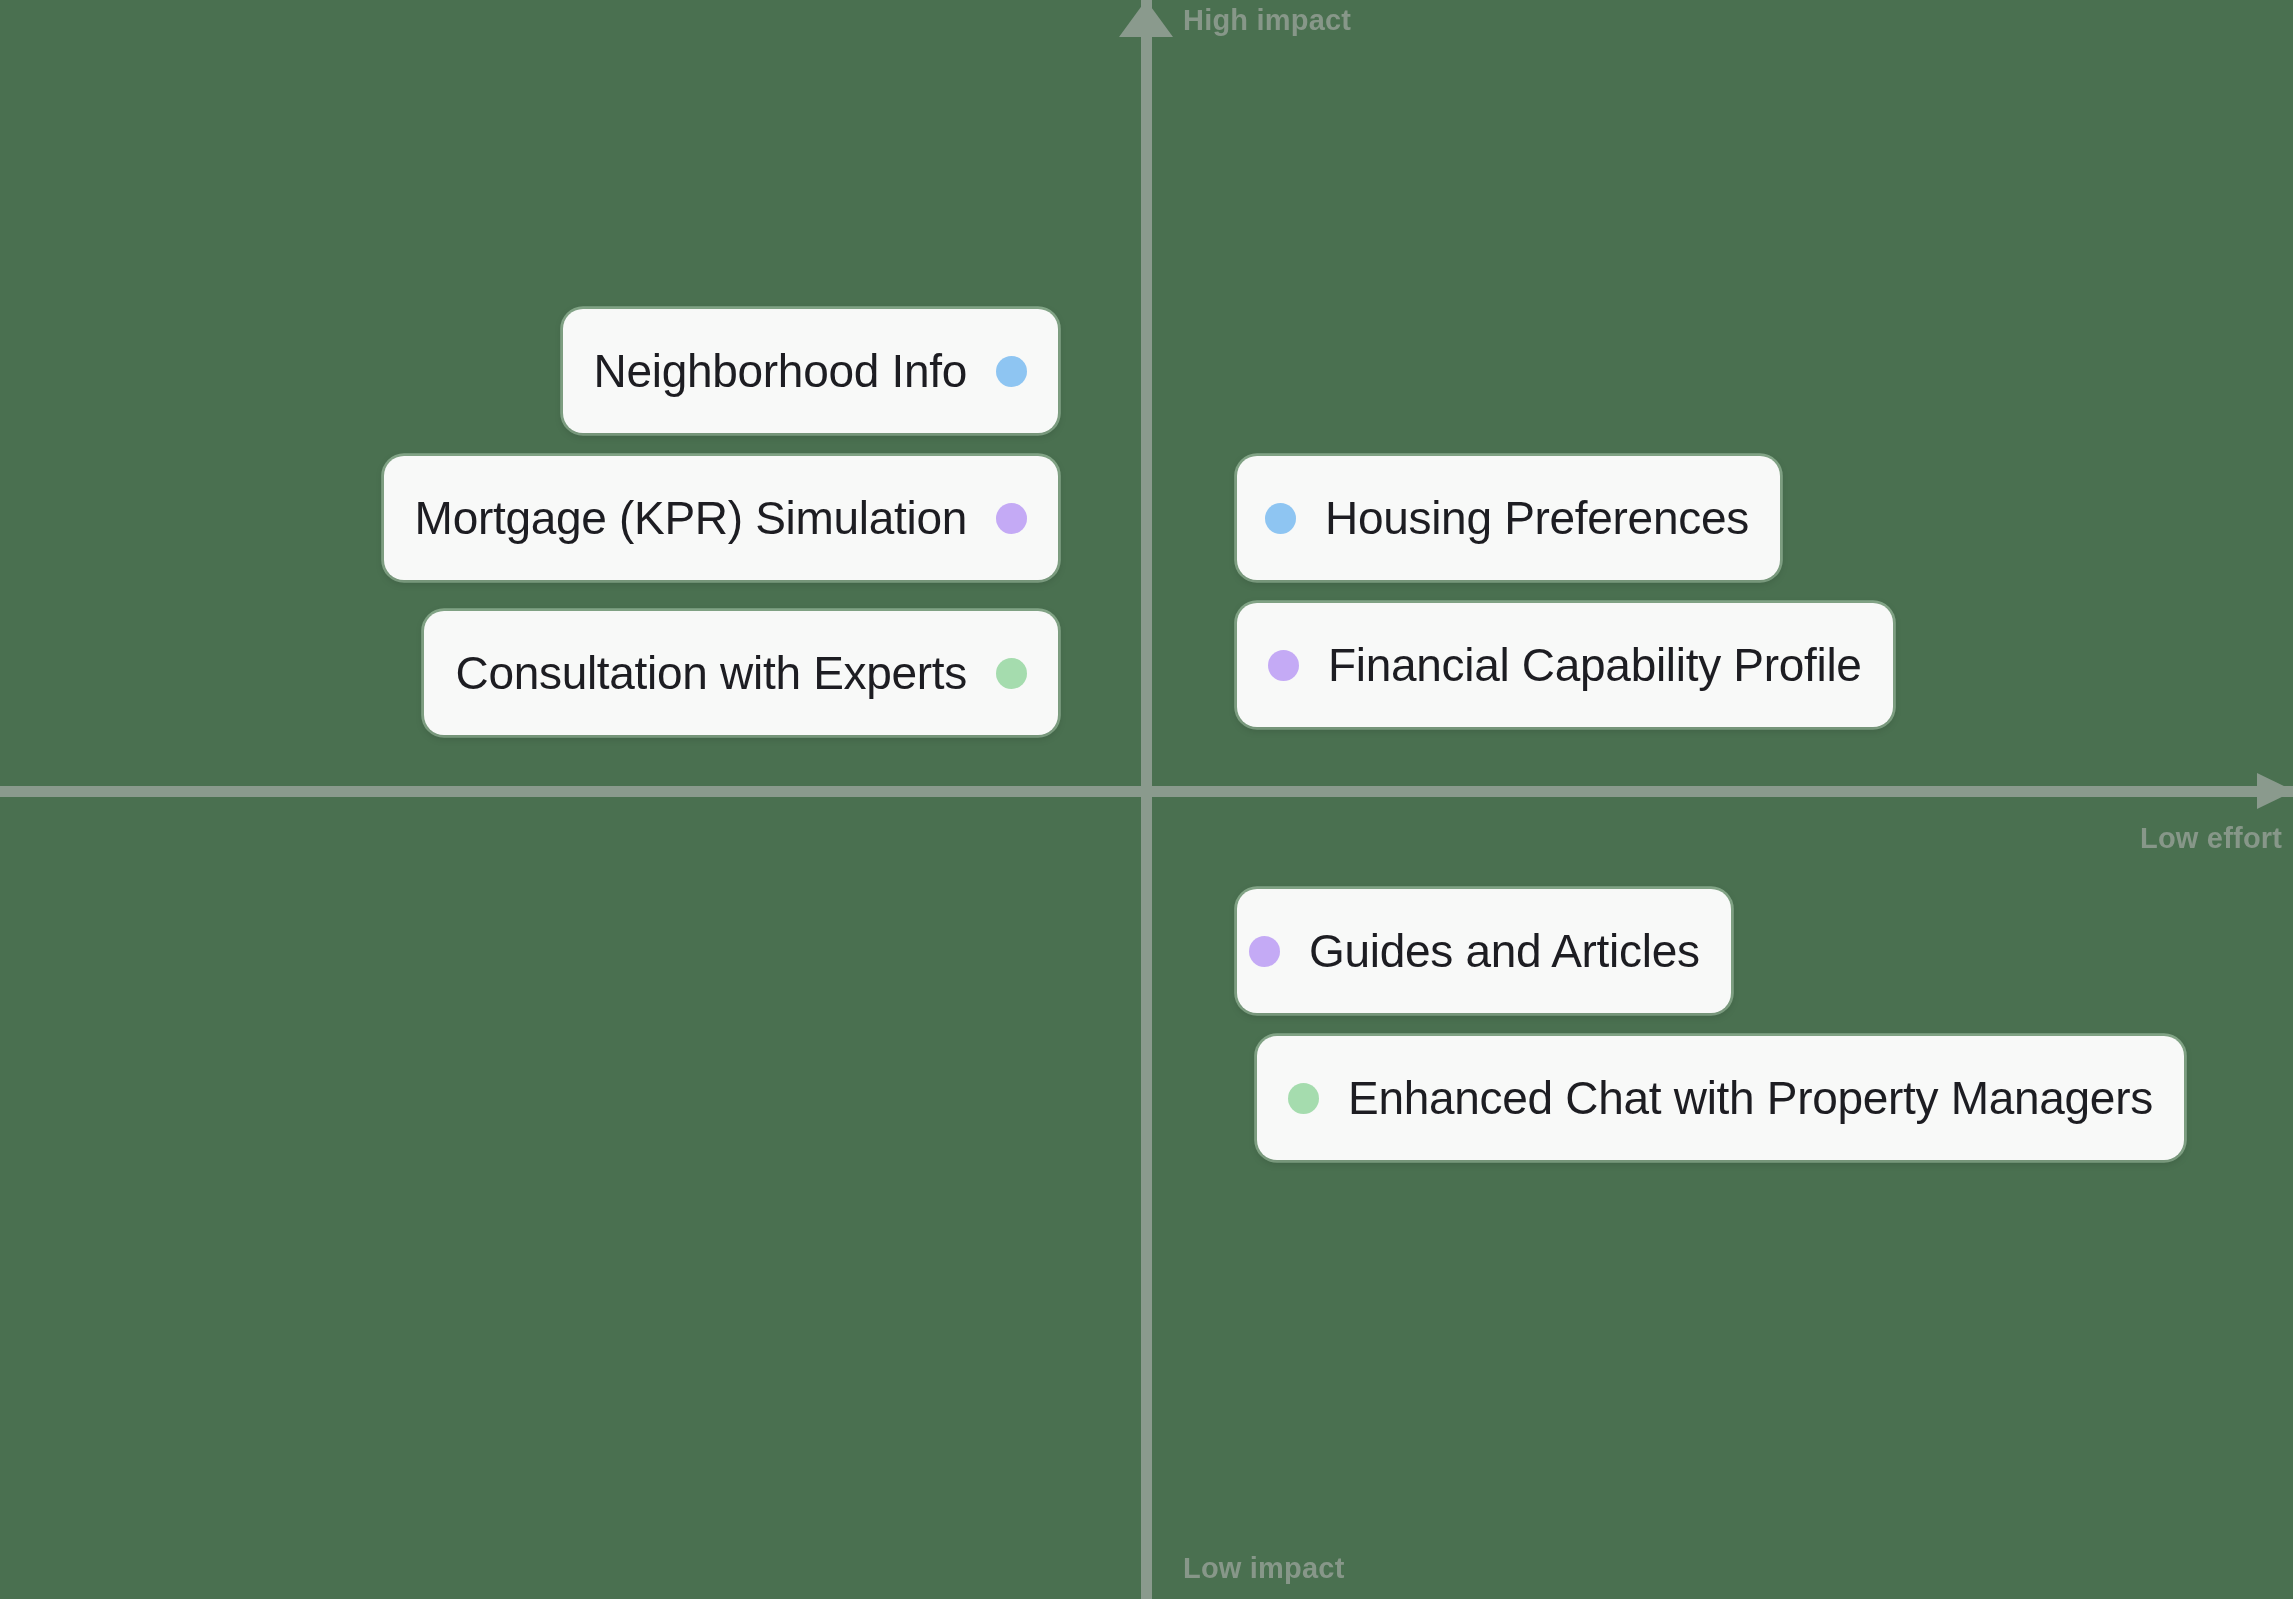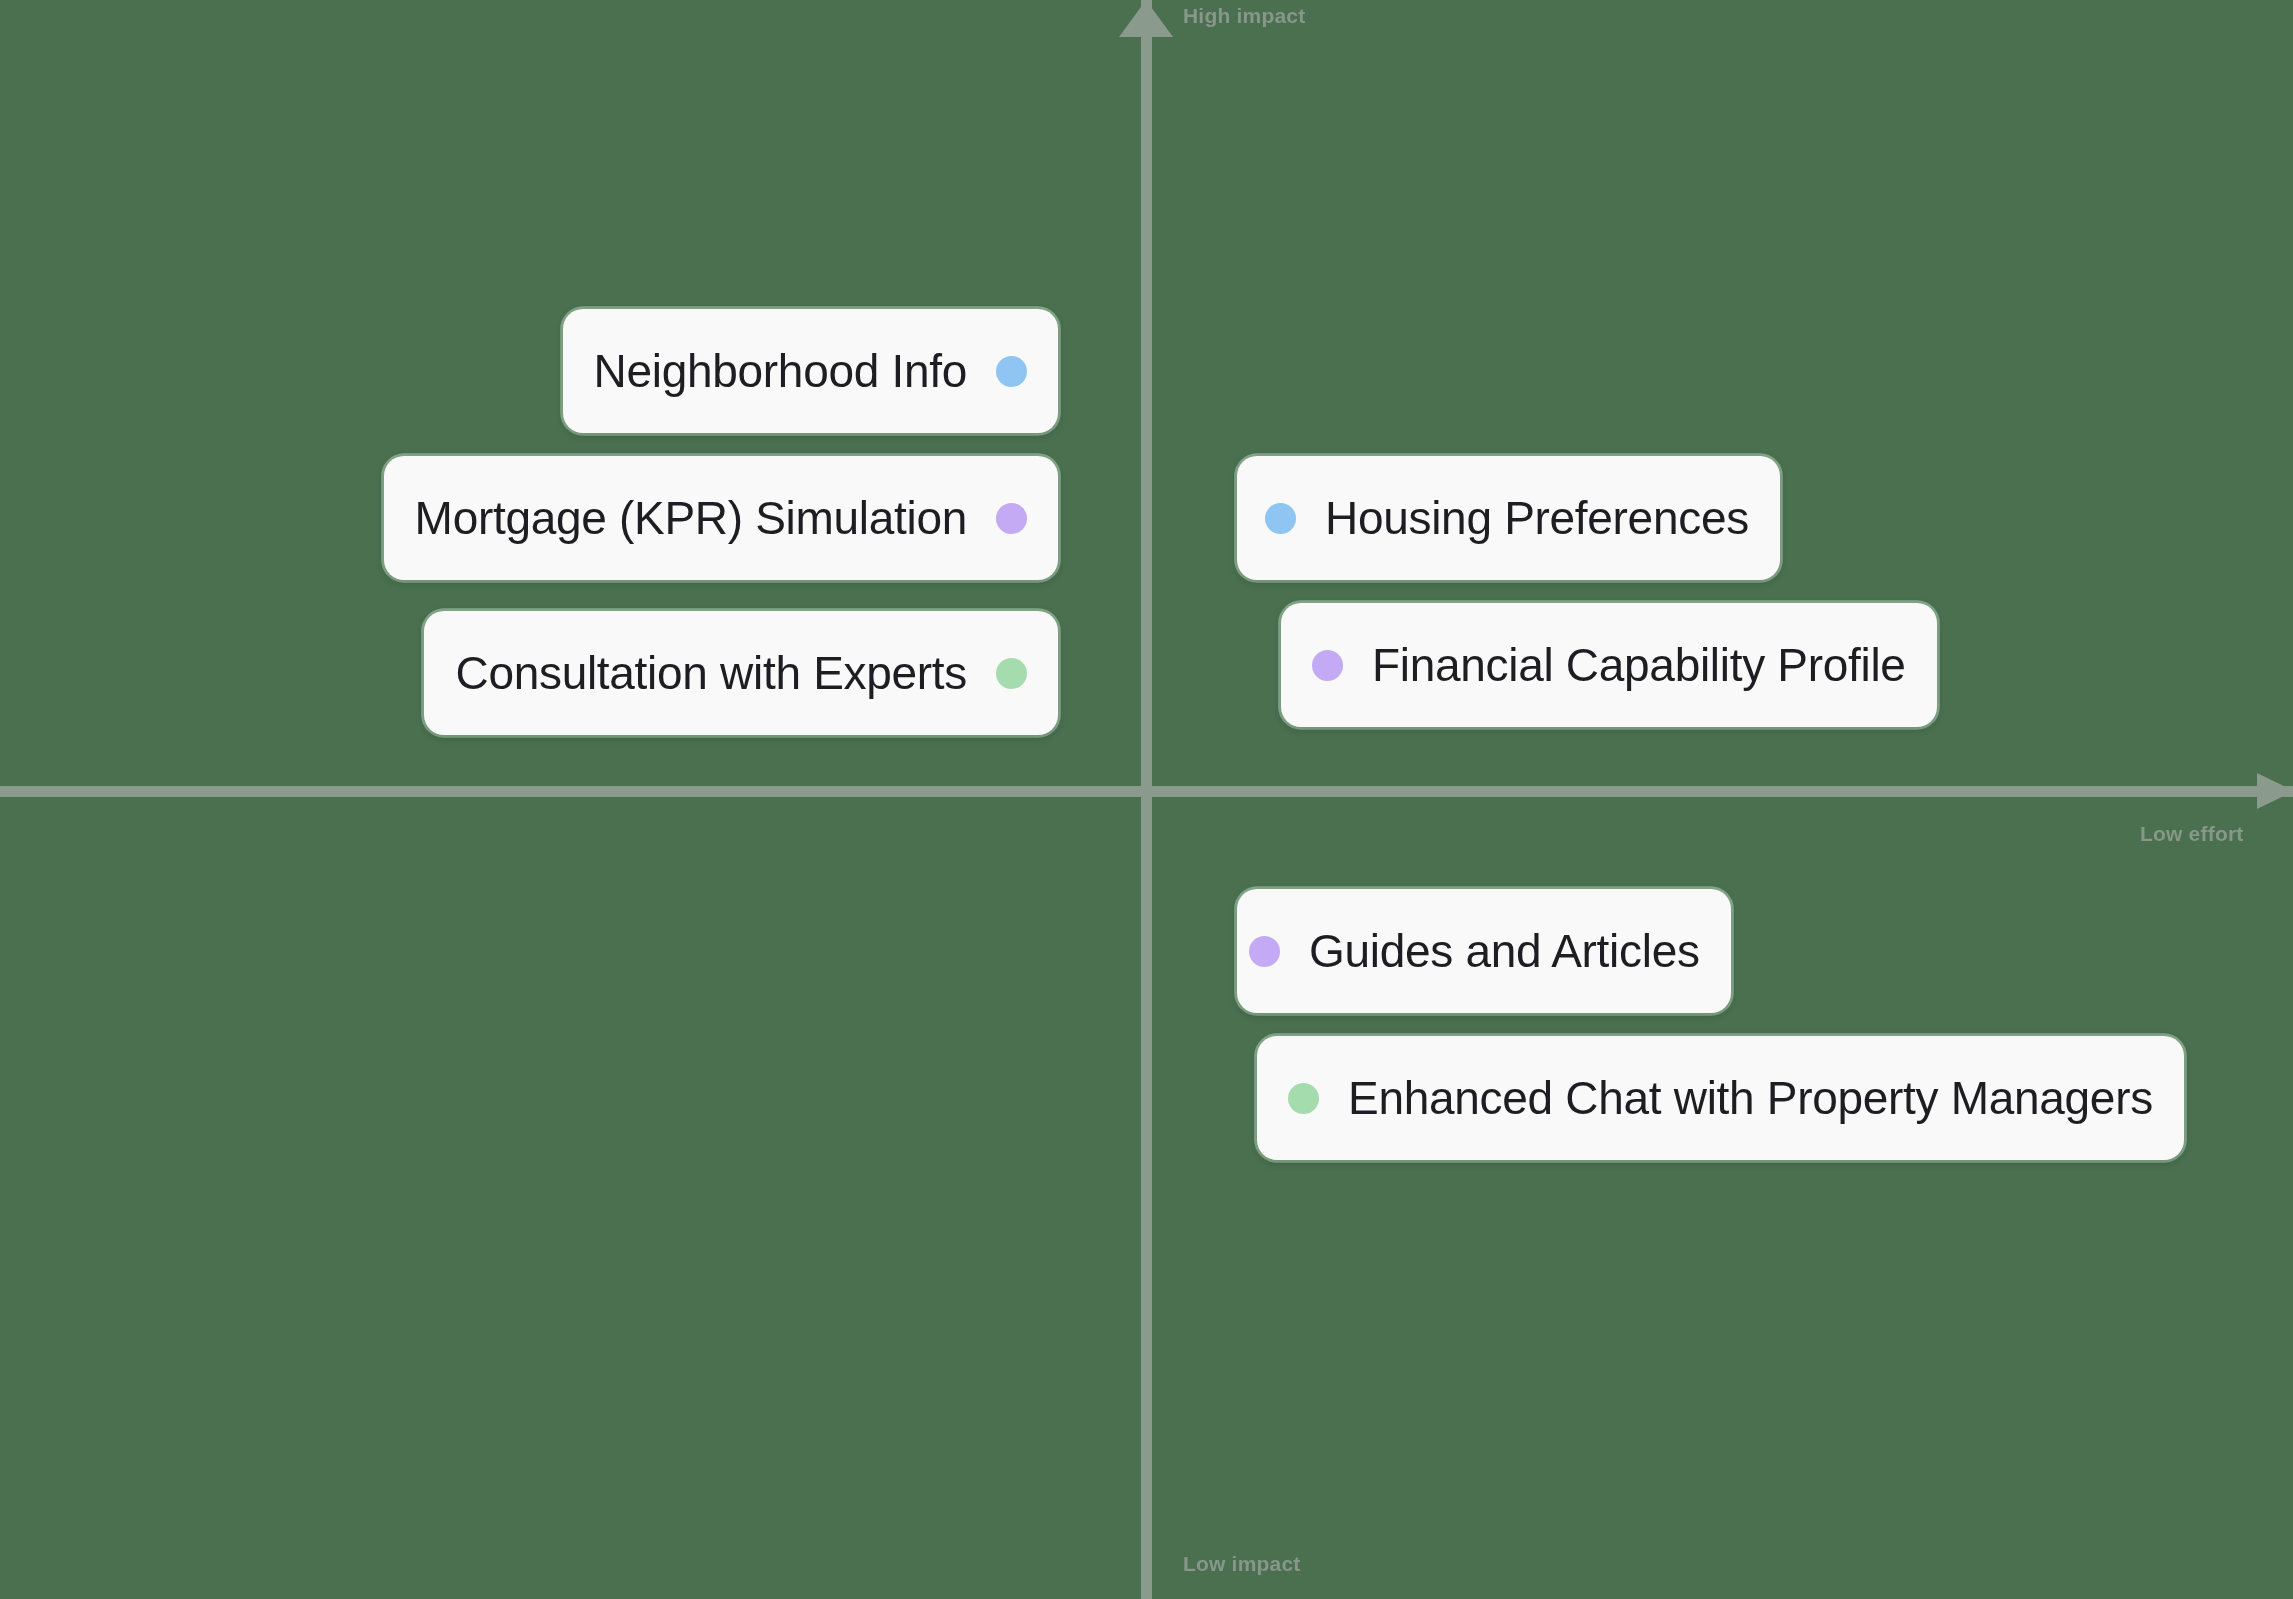--- a/index.html
+++ b/index.html
@@ -61,21 +61,21 @@
     border-top: 18.4px solid transparent;
     border-bottom: 18.4px solid transparent;
     border-left: 37px solid #8a9a8d;
   }
 
   
   .axis-label {
     position: absolute;
     color: #879789;
     font-weight: bold;
-    font-size: 21px;
+    font-size: 29px;
     letter-spacing: 0.2px;
     white-space: nowrap;
   }
   .label-high-impact { left: 1183px; top: 3.7px; }
   .label-low-impact  { left: 1183px; top: 1552px; }
   .label-low-effort  { left: 2140px; top: 822px; text-align: right; }
 
   
   .card {
     position: absolute;
@@ -134,21 +134,21 @@
         <span class="dot" style="background: rgb(196, 170, 245);"></span>
       </div>
       <div class="card dot-right" style="top: 611px; right: 1236px;">
         <span class="card-label">Consultation with Experts</span>
         <span class="dot" style="background: rgb(165, 220, 174);"></span>
       </div>
       <div class="card dot-left" style="top: 456px; left: 1237px; padding-left: 28px;">
         <span class="dot" style="background: rgb(142, 197, 242);"></span>
         <span class="card-label">Housing Preferences</span>
       </div>
-      <div class="card dot-left" style="top: 603px; left: 1237px; margin-left: 44px;">
+      <div class="card dot-left" style="top: 603px; left: 1237px;">
         <span class="dot" style="background: rgb(196, 170, 245);"></span>
         <span class="card-label">Financial Capability Profile</span>
       </div>
       <div class="card dot-left" style="top: 889px; left: 1237px; padding-left: 12px;">
         <span class="dot" style="background: rgb(196, 170, 245);"></span>
         <span class="card-label">Guides and Articles</span>
       </div>
       <div class="card dot-left" style="top: 1036px; left: 1237px; margin-left: 20px;">
         <span class="dot" style="background: rgb(165, 220, 174);"></span>
         <span class="card-label">Enhanced Chat with Property Managers</span>

